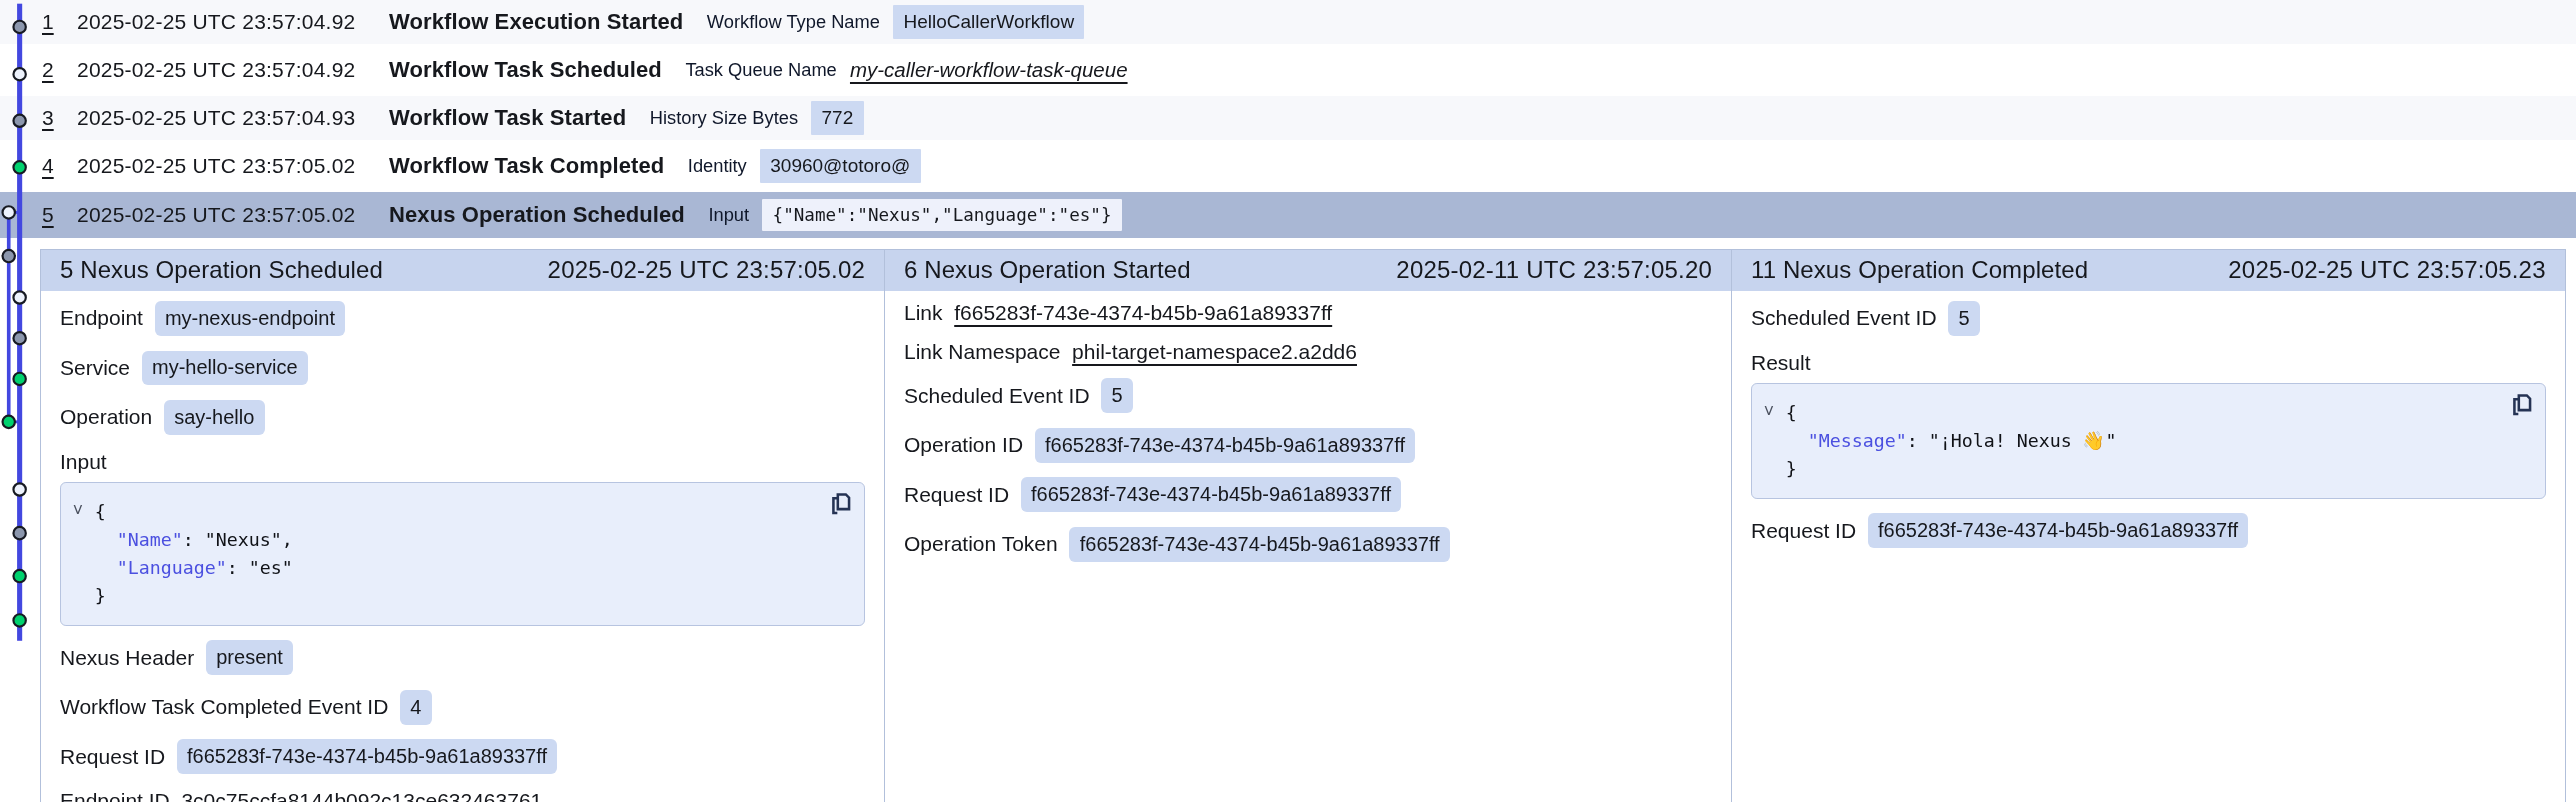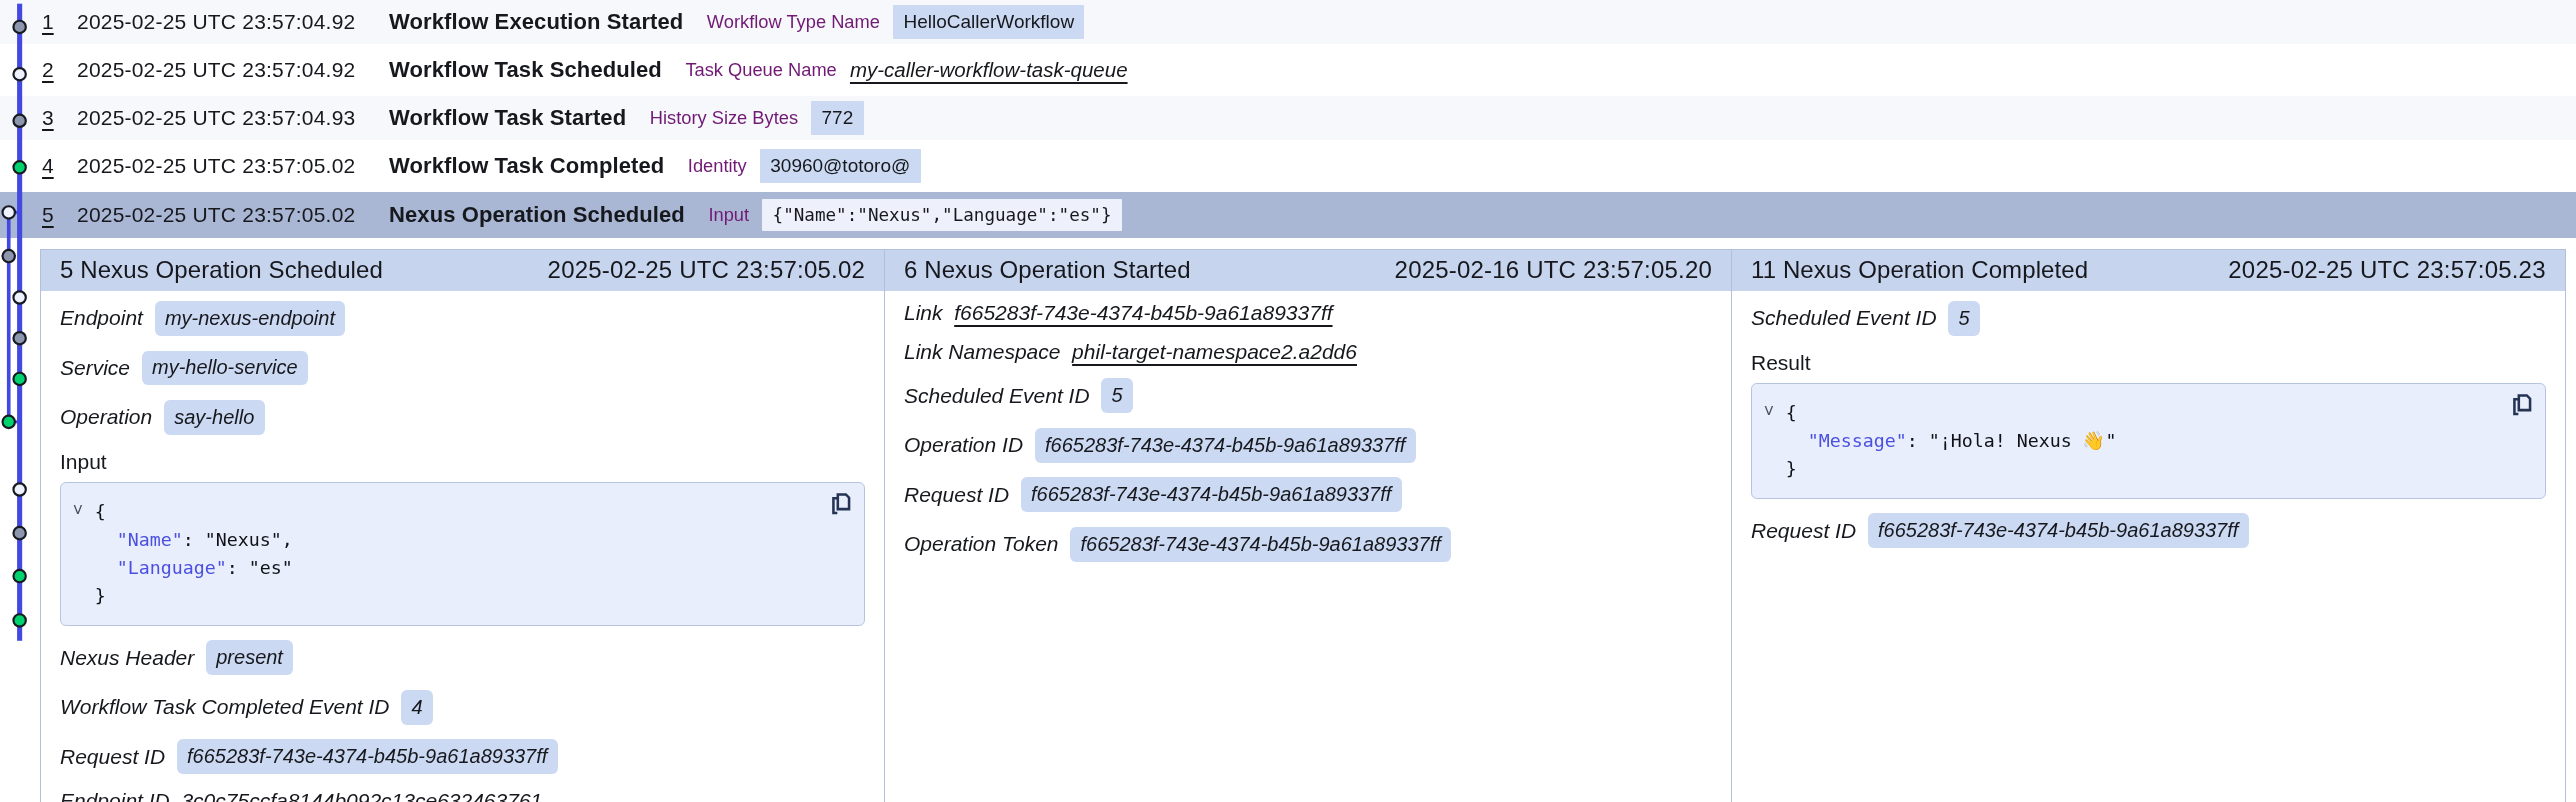--- a/index.html
+++ b/index.html
@@ -19,21 +19,21 @@
   .event-row{
     height:48px;display:flex;align-items:center;padding-left:42px;box-sizing:border-box;
     border-bottom:4.4px solid #fff;background-clip:padding-box;
   }
   .event-row.stripe{background-color:var(--stripe);}
   .event-row.selected{background-color:var(--selected_row);border-bottom-width:2.9px;}
   .evt-num{flex:none;width:35px;font-size:21px;color:var(--ink);text-decoration:underline;
     text-decoration-thickness:1.5px;text-underline-offset:4.4px;cursor:pointer;}
   .evt-time{flex:none;width:312px;font-size:21px;letter-spacing:0.2px;}
   .evt-title{font-size:22px;font-weight:bold;letter-spacing:0.1px;}
-  .evt-attr-label{margin-left:23.5px;font-size:18.3px;color:#701a75;white-space:nowrap;}
+  .evt-attr-label{margin-left:23.5px;font-size:18.3px;color:#0f172a;white-space:nowrap;}
   .evt-attr-value{margin-left:13.2px;font-size:19px;white-space:nowrap;}
   .evt-attr-value.badge{background:var(--badge_bg);padding:5.9px 10.3px;border-radius:1px;}
   .evt-attr-value.mono{font-family:"DejaVu Sans Mono",monospace;font-size:17.6px;background:var(--badge_light);}
   .evt-attr-value.link{text-decoration:underline;text-decoration-thickness:1.5px;text-underline-offset:5.1px;
     font-size:20.5px;cursor:pointer;font-style:italic;}
   
   .panels{
     margin:8.8px 10.3px 0 40px;display:flex;height:556px;box-sizing:border-box;
     border:1.5px solid var(--panel_border);border-bottom:none;
   }
@@ -41,21 +41,21 @@
   .panel+.panel{border-left:1.5px solid var(--panel_border);}
   .panel.p0{flex:0 0 843px;}
   .panel.p1{flex:0 0 846px;}
   .panel-header{
     height:41px;background:var(--header_bg);display:flex;justify-content:space-between;align-items:center;
     padding:0 19px;font-size:24px;
   }
   .panel-title{letter-spacing:0.1px;}
   .panel-time{letter-spacing:0.2px;}
   .panel-body{padding:10.3px 19px 0 19px;}
-  .field-row{display:flex;align-items:center;margin-bottom:14.7px;font-style:italic;}
+  .field-row{display:flex;align-items:center;margin-bottom:14.7px;}
   .field-label{font-size:21px;margin-right:11.7px;white-space:nowrap;}
   .field-badge{font-size:20px;background:var(--badge_bg);border-radius:5.9px;padding:5.9px 10.3px;white-space:nowrap;}
   .field-link{font-size:21px;text-decoration:underline;text-decoration-thickness:1.5px;text-underline-offset:5.1px;
     cursor:pointer;white-space:nowrap;}
   .code-label{font-size:21px;margin:1.5px 0 8.8px 0;}
   .code-block{
     position:relative;background:var(--code_bg);border:1.5px solid var(--code_border);border-radius:5.9px;
     box-sizing:border-box;width:100%;padding:14.7px 51px 14.7px 11.7px;margin-bottom:14.7px;
     font-family:"DejaVu Sans Mono",monospace;font-size:18.3px;line-height:28px;color:#101217;
   }
@@ -192,21 +192,21 @@
   <div class="field-row">
     <span class="field-label">Endpoint ID</span>
     <span class="field-value field-link">3c0c75ccfa8144b092c13ce632463761</span>
   </div>
 </div>
   </section>
 
   <section class="panel p1">
     <header class="panel-header">
       <span class="panel-title">6 Nexus Operation Started</span>
-      <span class="panel-time">2025-02-16 UTC 23:57:05.20</span>
+      <span class="panel-time">2025-02-11 UTC 23:57:05.20</span>
     </header>
     <div class="panel-body">
   <div class="field-row">
     <span class="field-label">Link</span>
     <span class="field-value field-link">f665283f-743e-4374-b45b-9a61a89337ff</span>
   </div>
 
   <div class="field-row">
     <span class="field-label">Link Namespace</span>
     <span class="field-value field-link">phil-target-namespace2.a2dd6</span>

